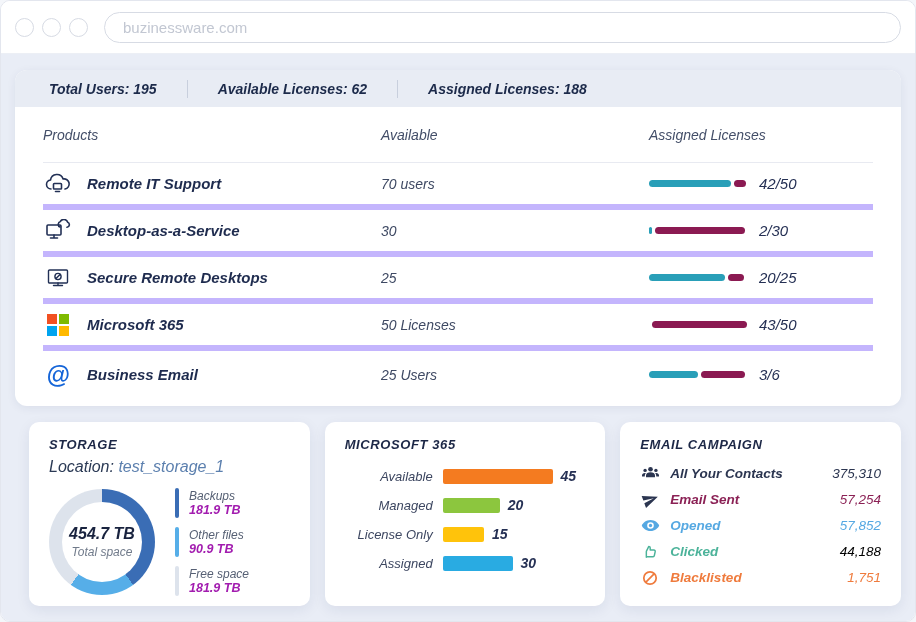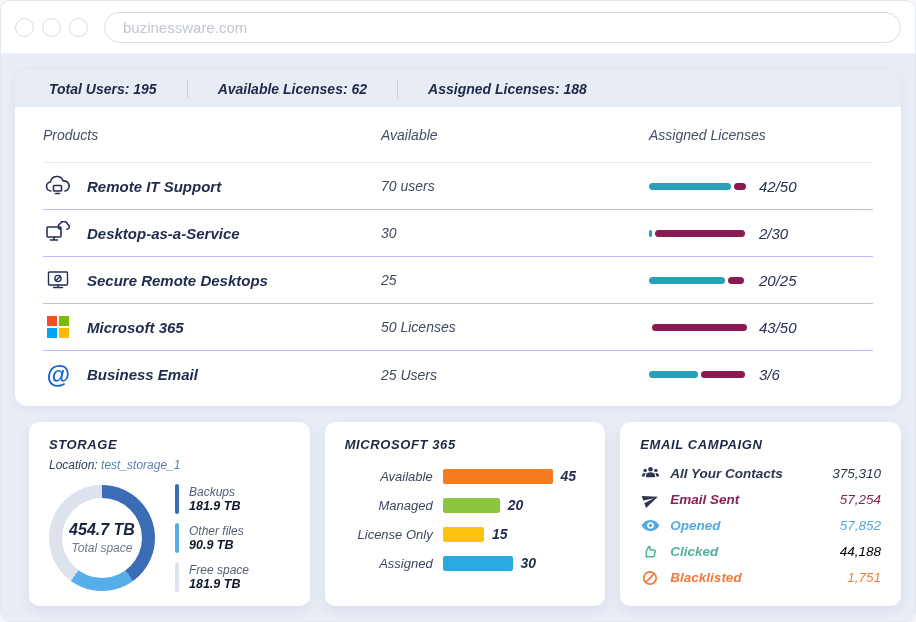--- a/index.html
+++ b/index.html
@@ -17,50 +17,50 @@
   .main-card { margin:16px 14px 0 14px; height:336px; background:#fff; border-radius:12px; box-shadow:0 2px 10px rgba(30,40,90,.07); overflow:hidden; }
   .stats-bar { height:37px; background:#e8ecf4; display:flex; align-items:center; padding:0 34px; font-size:14px; font-weight:bold; color:#1c2a4a; }
   .stats-bar .stat { white-space:nowrap; }
   .stats-divider { width:1px; height:18px; background:#c8cfdd; margin:0 30px; }
 
   .ltable { padding:0 28px; }
   .thead { display:flex; align-items:center; height:56px; font-size:14px; color:#434e68; border-bottom:1px solid #e8eaf1; }
   .c1 { flex:0 0 338px; display:flex; align-items:center; }
   .c2 { flex:0 0 268px; }
   .c3 { flex:1; display:flex; align-items:center; gap:12px; }
-  .trow { display:flex; align-items:center; height:47px; border-bottom:1px solid #c4b5fd; }
+  .trow { display:flex; align-items:center; height:47px; border-bottom:6px solid #c4b5fd; }
   .trow:last-child { border-bottom:none; }
   .ticon { width:30px; height:26px; display:flex; align-items:center; justify-content:center; margin-right:14px; color:#223055; flex:0 0 auto; }
   .pname { font-size:15px; font-weight:bold; color:#1e2b4e; }
   .avail { font-size:14px; color:#3e4963; }
   .bar-track { width:98px; display:flex; align-items:center; gap:3px; }
   .seg { height:7px; border-radius:3.5px; display:block; }
   .ratio { font-size:15px; color:#253054; }
   .ms-logo { display:grid; grid-template-columns:10px 10px; grid-template-rows:10px 10px; gap:2px; }
   .ms-sq { width:10px; height:10px; }
   .at-glyph { font-size:24px; font-weight:bold; line-height:1; }
 
   
   .cards-row { display:flex; gap:15px; margin:16px 14px 0 28px; }
   .card { flex:1; height:184px; background:#fff; border-radius:10px; padding:15px 20px; box-shadow:0 4px 14px rgba(30,40,90,.08); }
   .card-title { font-size:13px; font-weight:bold; letter-spacing:.6px; color:#1c2746; }
 
   
-  .loc-line { font-size:12px; color:#2b3a55; margin-top:6px; }
+  .loc-line { font-size:16px; color:#2b3a55; margin-top:6px; }
   .loc-value { color:#5b7fae; }
   .storage-body { display:flex; align-items:center; gap:20px; margin-top:12px; }
   .donut { width:106px; height:106px; border-radius:50%; position:relative; flex:0 0 auto; }
   .donut-hole { position:absolute; inset:13px; background:#fff; border-radius:50%; display:flex; flex-direction:column; align-items:center; justify-content:center; }
   .donut-total { font-size:16px; font-weight:bold; color:#19233f; }
   .donut-sub { font-size:12px; color:#707a8a; margin-top:2px; }
   .legend { display:flex; flex-direction:column; gap:9px; }
   .legend-item { display:flex; align-items:center; gap:10px; }
   .legend-bar { width:4px; height:30px; border-radius:2px; flex:0 0 auto; }
   .legend-name { font-size:12px; color:#566074; }
-  .legend-val { font-size:12.5px; font-weight:bold; color:#0f172a; }
+  .legend-val { font-size:12.5px; font-weight:bold; color:#a21caf; }
 
   
   .m-rows { margin-top:16px; display:flex; flex-direction:column; gap:13px; }
   .mrow { display:flex; align-items:center; height:16px; }
   .mlabel { width:88px; text-align:right; font-size:13px; color:#3c4660; margin-right:10px; flex:0 0 auto; }
   .barline { flex:1; display:flex; align-items:center; gap:8px; }
   .mbar { height:15px; border-radius:2px; display:block; }
   .mval { font-size:14px; font-weight:bold; color:#253054; }
 
   

